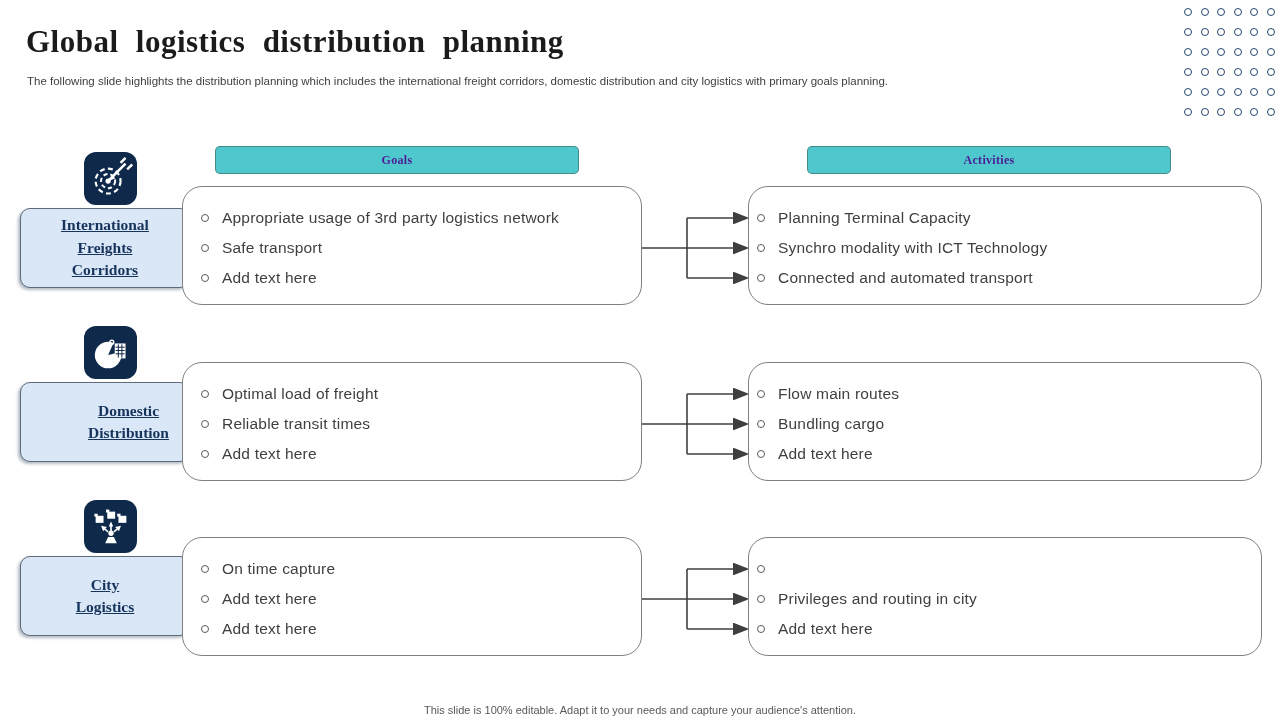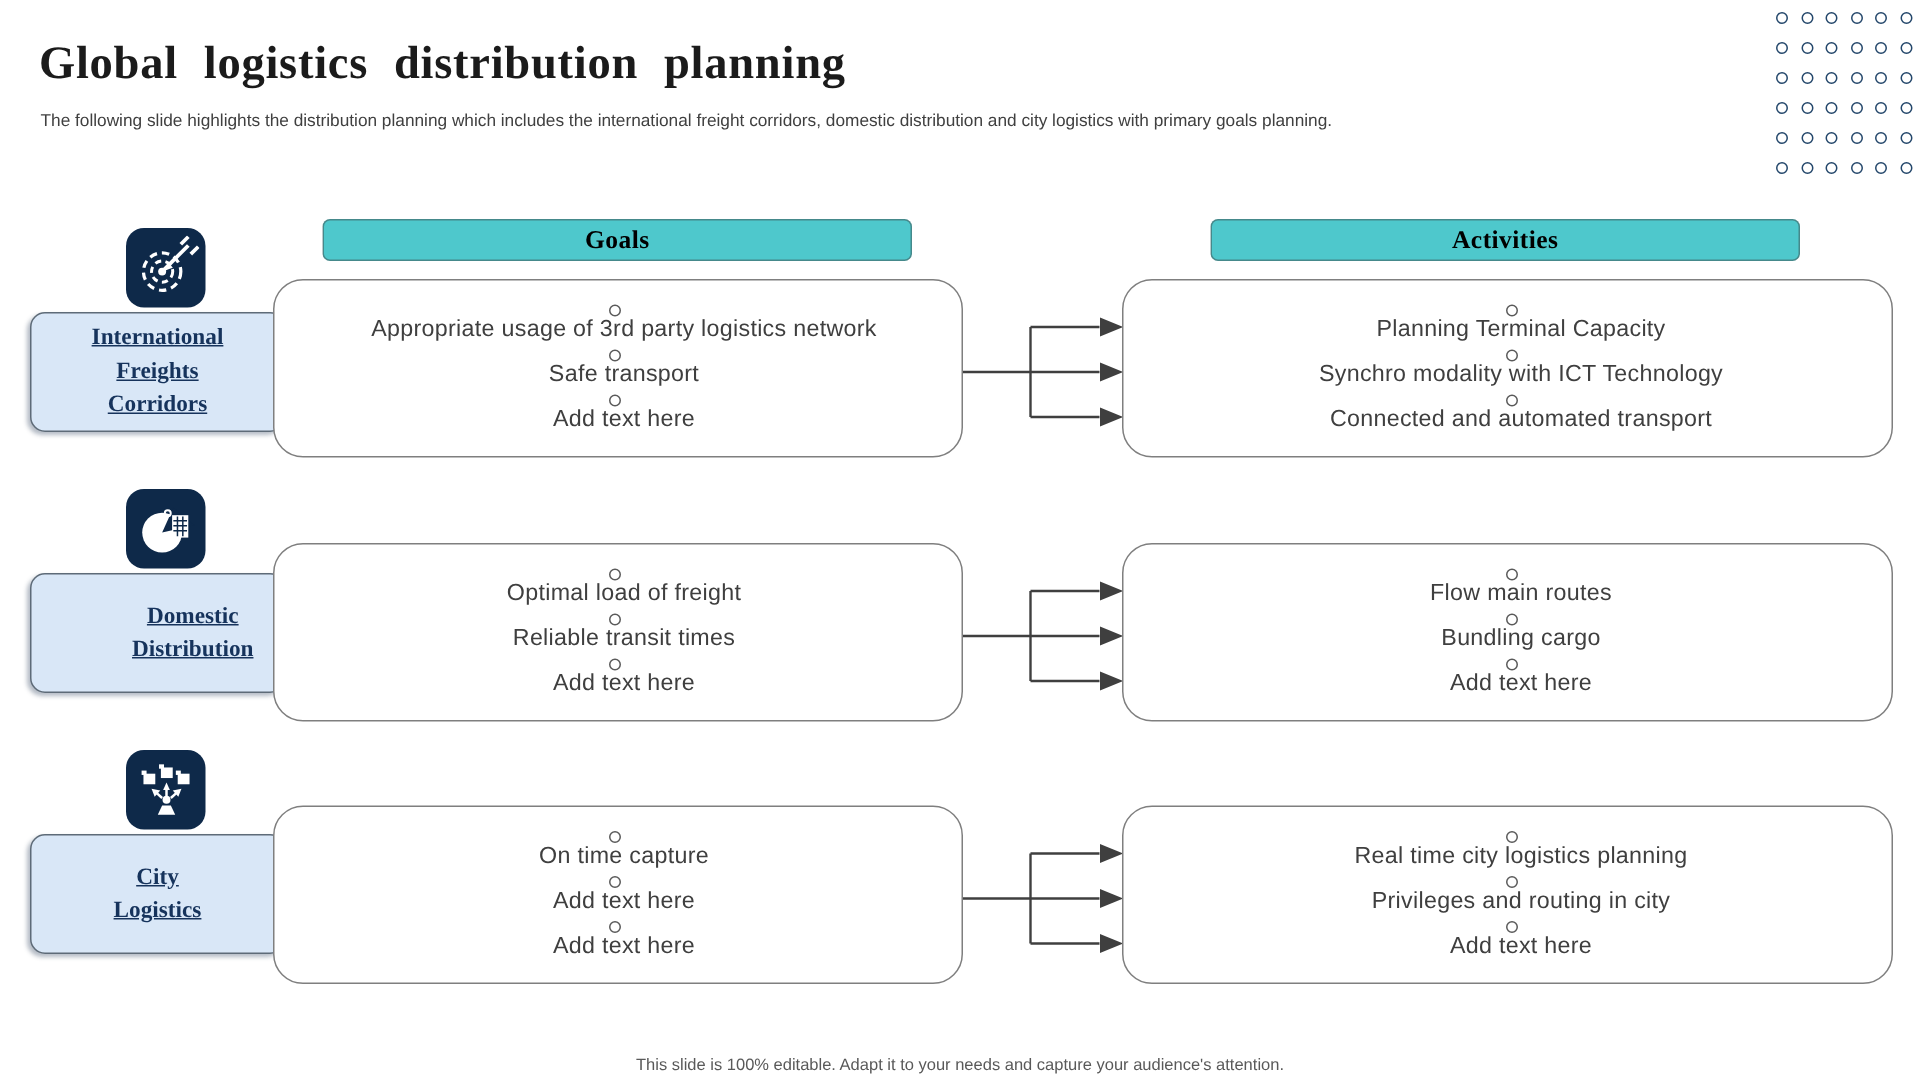--- a/index.html
+++ b/index.html
@@ -24,40 +24,40 @@
     position: absolute; left: 1184px; top: 8px;
     display: grid; grid-template-columns: repeat(6, 8px);
     column-gap: 8.5px; row-gap: 12px;
   }
   .dot-grid span {
     width: 8px; height: 8px; border-radius: 50%;
     border: 1.5px solid #24476b; display: block;
   }
 
   .pill {
-    position: absolute; top: 146px; width: 393px; height: 28px;
+    position: absolute; top: 146px; width: 364px; height: 28px;
     background: #4ec8cc; border: 1px solid rgba(60,60,60,0.45); border-radius: 5px;
-    font-family: "Liberation Serif", serif; font-weight: bold; font-size: 17px;
-    color: #000000; text-align: center; line-height: 26px; letter-spacing: 0.3px;
+    font-family: "Liberation Serif", serif; font-weight: bold; font-size: 12px;
+    color: #4c1d95; text-align: center; line-height: 26px; letter-spacing: 0.3px;
   }
   .pill-goals { left: 215px; }
   .pill-activities { left: 807px; }
 
   .content-box {
     position: absolute; height: 119px; background: #ffffff;
     border: 1.3px solid #7f7f7f; border-radius: 20px;
     padding: 16px 10px 0 18px;
   }
   .goals-box { left: 182px; width: 460px; }
-  .acts-box  { left: 748px; width: 514px; padding-left: 28px; }
+  .acts-box  { left: 748px; width: 514px; padding-left: 8px; }
   .row-1 .content-box, .row-1 .connector { top: 186px; }
   .row-2 .content-box, .row-2 .connector { top: 362px; }
   .row-3 .content-box, .row-3 .connector { top: 537px; }
 
-  .item { display: flex; align-items: center; height: 30px; flex-direction: column; }
+  .item { display: flex; align-items: center; height: 30px; }
   .bullet {
     width: 8px; height: 8px; border: 1.5px solid #5a5a5a; border-radius: 50%;
     margin-right: 13px; flex-shrink: 0;
   }
   .item-text { font-size: 15.5px; color: #3f3f3f; letter-spacing: 0.2px; }
 
   .icon-tile {
     position: absolute; left: 84px; width: 53px; height: 53px;
     background: #0e2949; border-radius: 12px;
     display: flex; align-items: center; justify-content: center;
@@ -281,21 +281,20 @@
   <svg class="connector" viewBox="0 0 106 119">
     <line x1="0" y1="62" x2="45" y2="62" stroke="#3f3f3f" stroke-width="1.6"></line>
     <line x1="45" y1="32" x2="45" y2="92" stroke="#3f3f3f" stroke-width="1.6"></line>
     <line x1="45" y1="32" x2="91" y2="32" stroke="#3f3f3f" stroke-width="1.6" marker-end="url(#ah1)"></line>
     <line x1="45" y1="62" x2="91" y2="62" stroke="#3f3f3f" stroke-width="1.6" marker-end="url(#ah1)"></line>
     <line x1="45" y1="92" x2="91" y2="92" stroke="#3f3f3f" stroke-width="1.6" marker-end="url(#ah1)"></line>
   </svg>
   <div class="content-box acts-box">
     <div class="item">
       <span class="bullet"></span>
-      <span class="item-text">Real time city logistics planning</span>
     </div>
     <div class="item">
       <span class="bullet"></span>
       <span class="item-text">Privileges and routing in city</span>
     </div>
     <div class="item">
       <span class="bullet"></span>
       <span class="item-text">Add text here</span>
     </div>
   </div>

